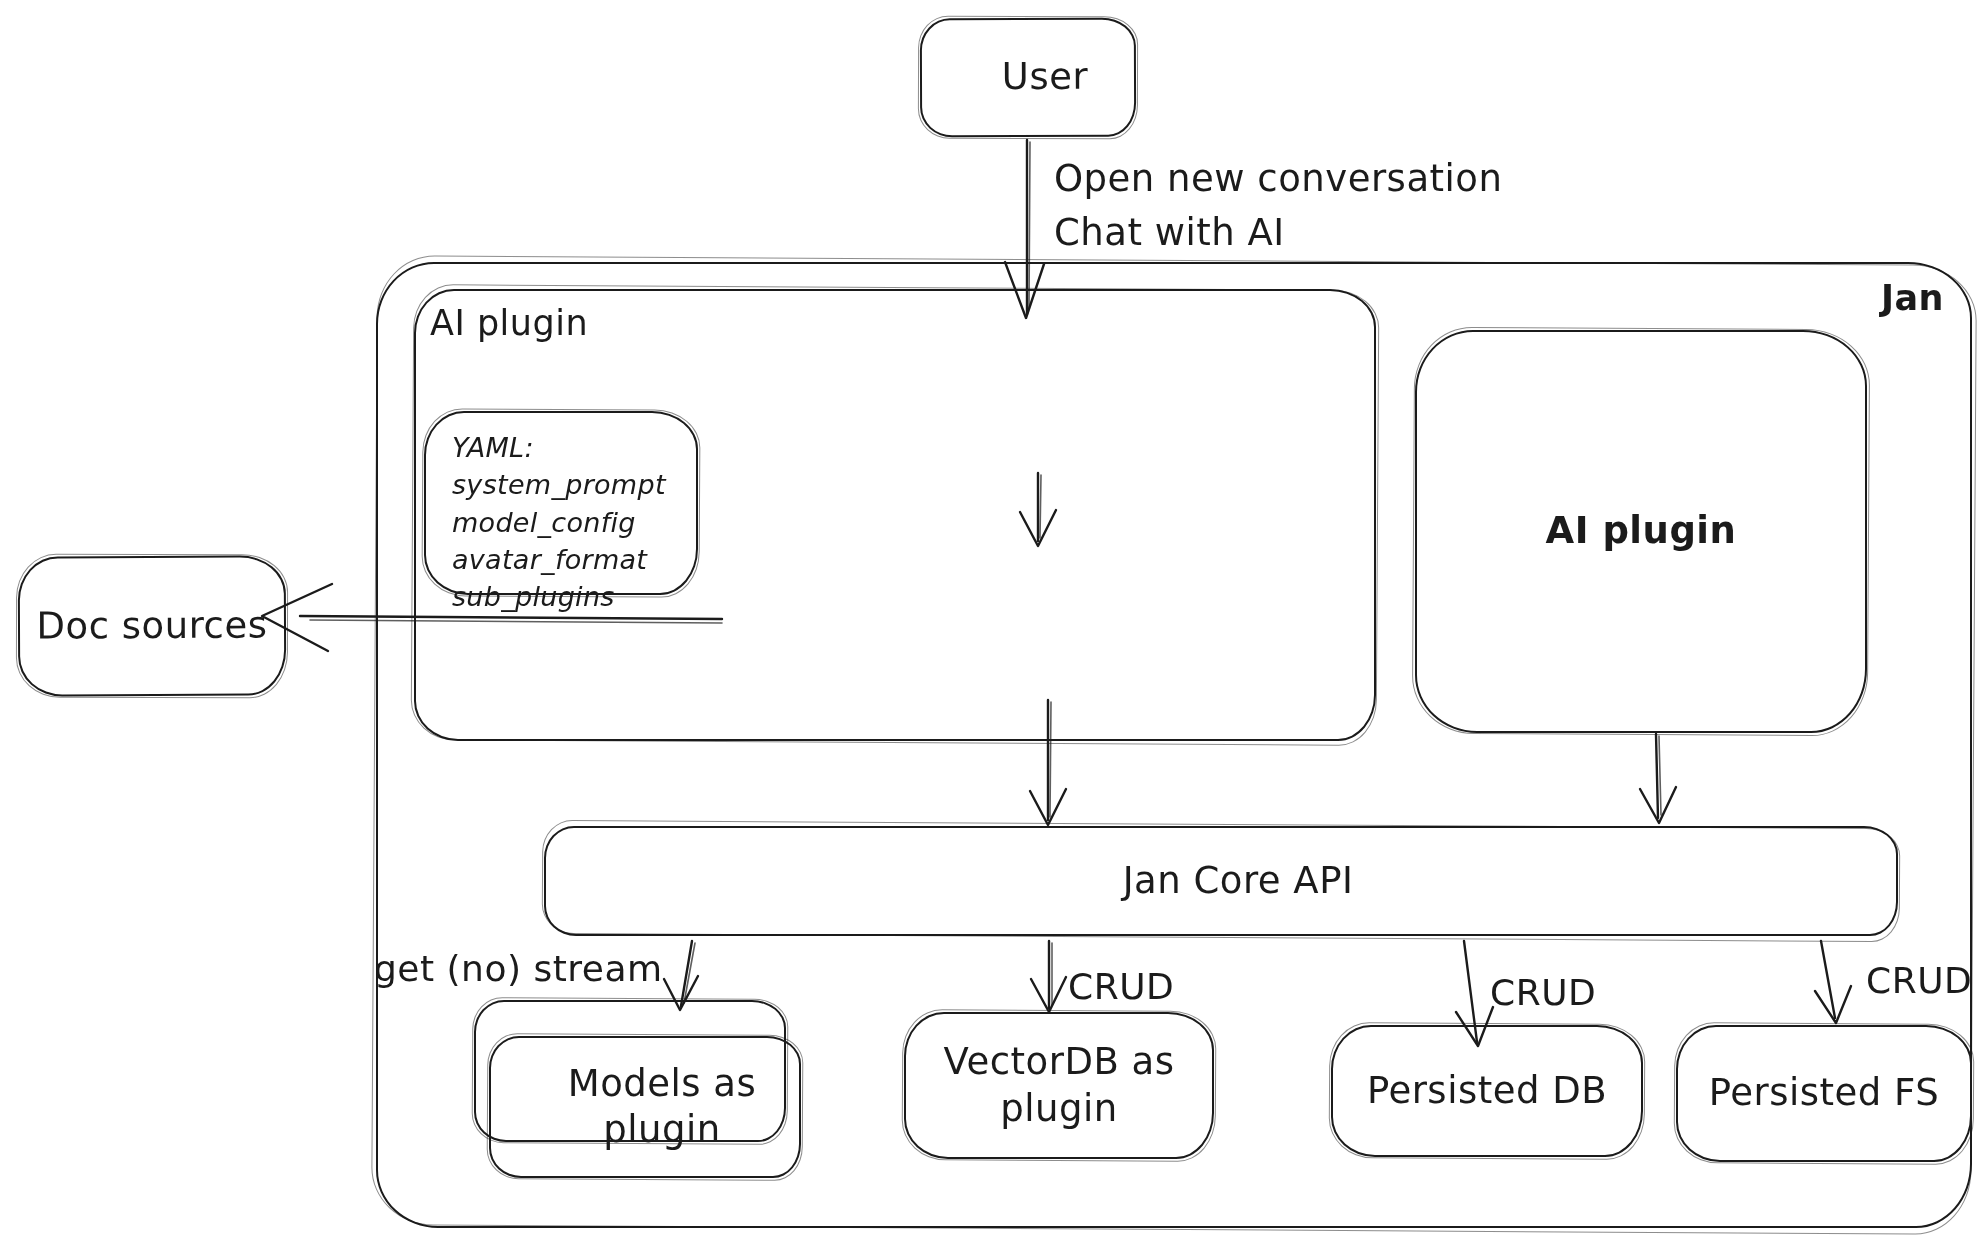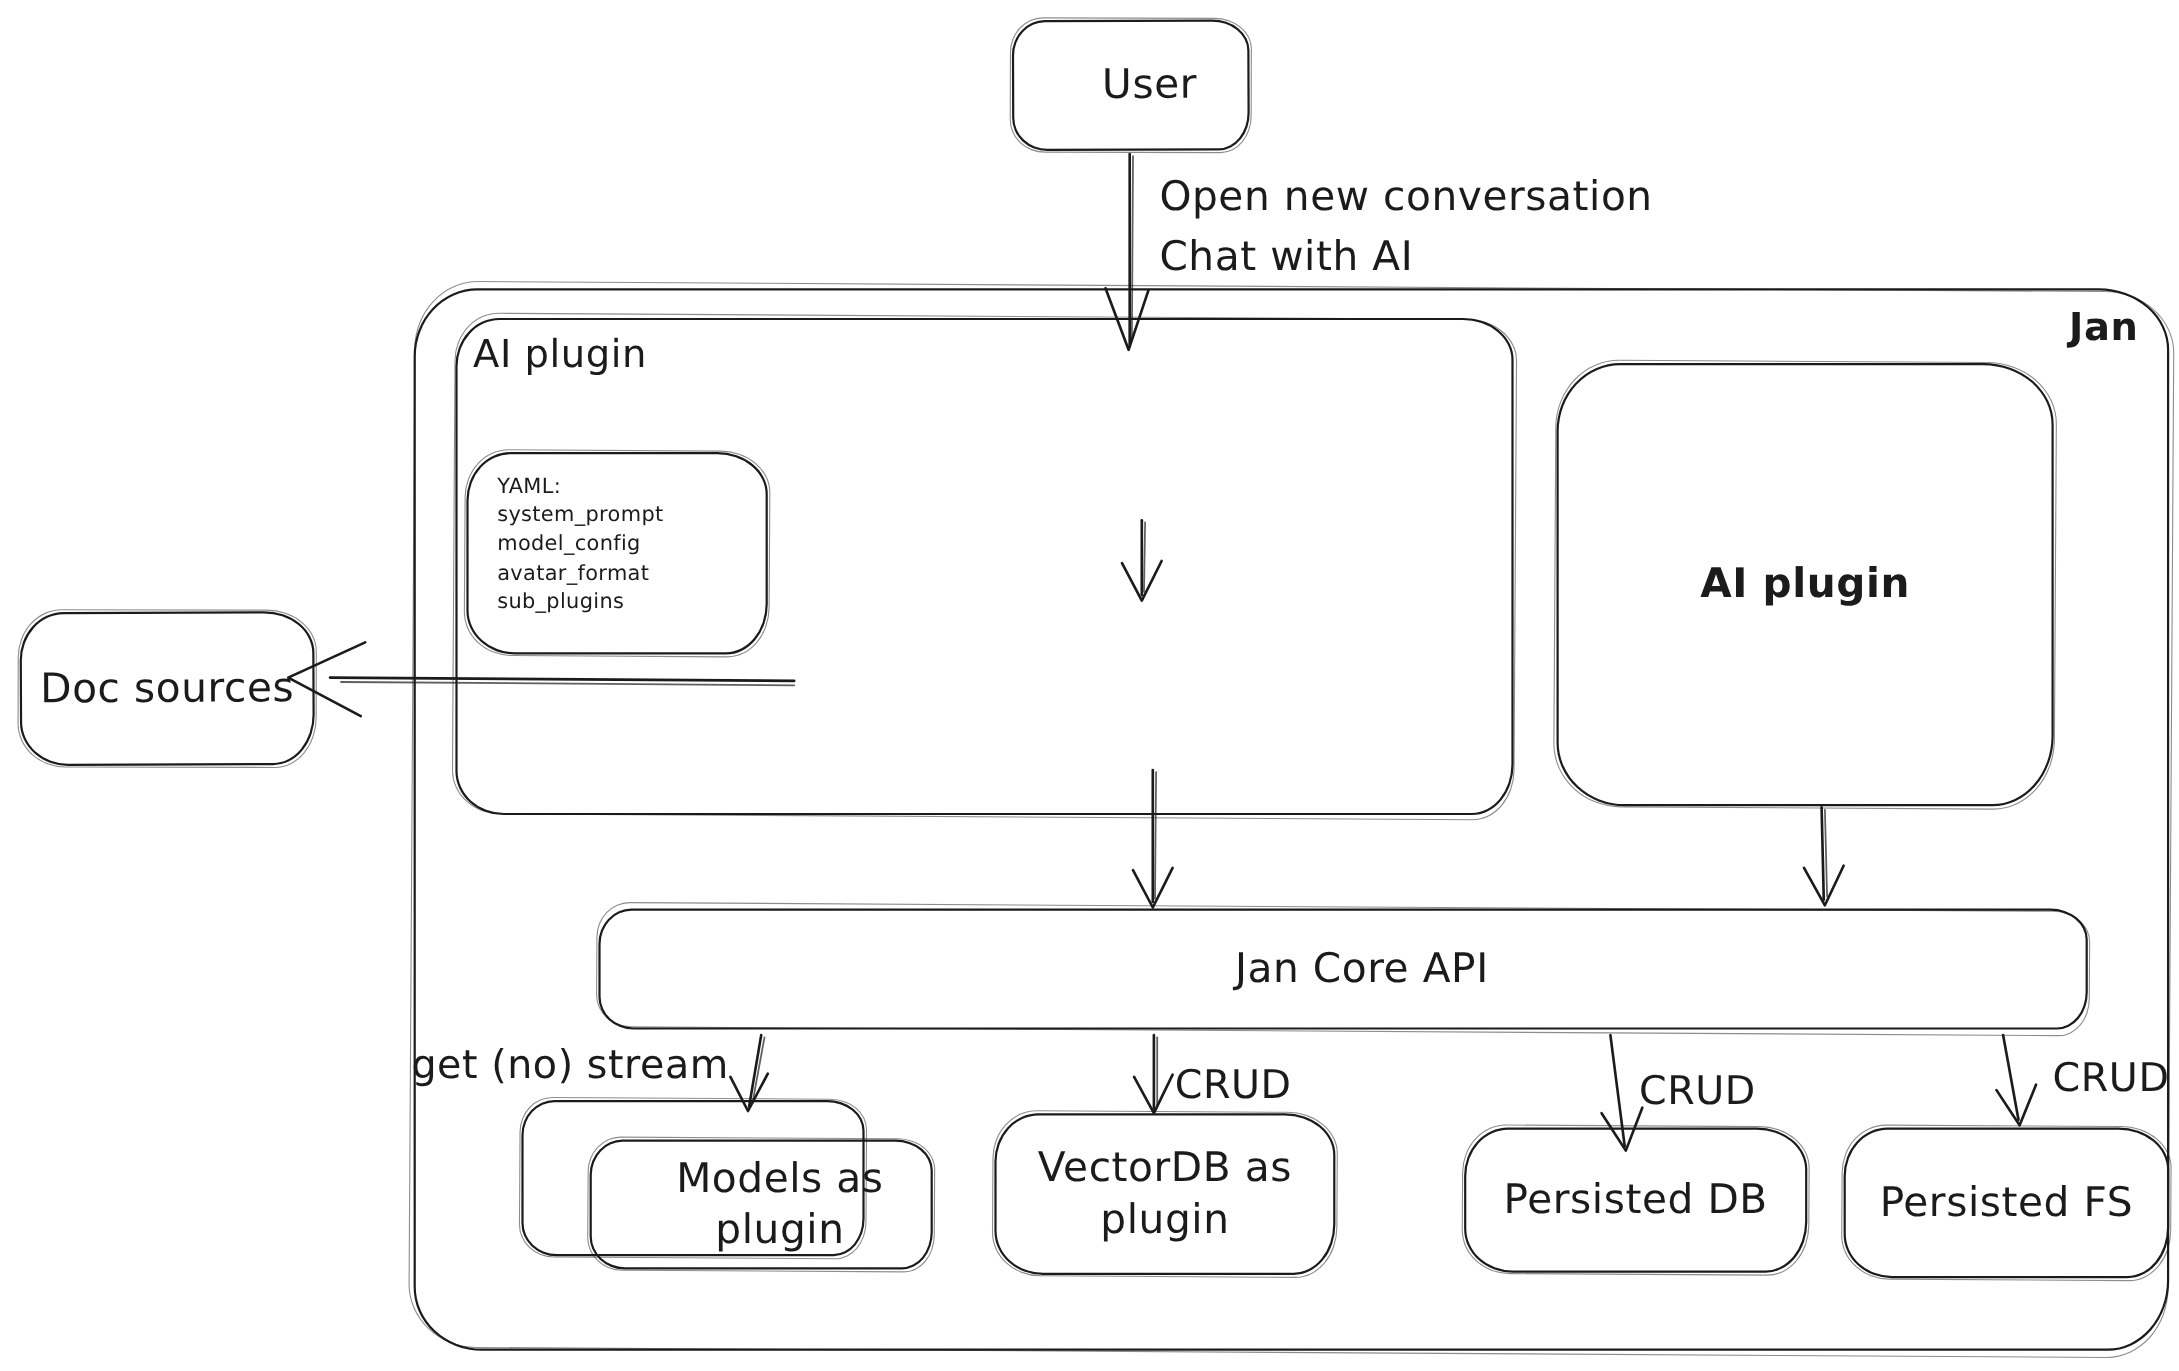--- a/index.html
+++ b/index.html
@@ -15,21 +15,21 @@
     display:flex; align-items:center; justify-content:center; text-align:center;
     z-index:1;
   }
   .node::before { 
     content:""; position:absolute; inset:-4px; border:1.6px solid var(--stroke);
     border-radius:inherit; transform:rotate(.35deg); opacity:.5; pointer-events:none;
   }
   .node .lbl { font-size:37px; line-height:1.25; letter-spacing:.5px; }
   .container-label { position:absolute; font-size:35px; letter-spacing:.5px; }
   .note { align-items:flex-start; justify-content:flex-start; text-align:left; }
-  .note .yaml { padding:16px 0 0 26px; font-size:19px; line-height:1.38; letter-spacing:.3px; }
+  .note .yaml { padding:16px 0 0 26px; font-size:27px; line-height:1.38; letter-spacing:.3px;font-style:italic; }
   .note .yaml span { display:block; }
   .edge-label { position:absolute; font-size:36px; letter-spacing:.5px; z-index:3; white-space:nowrap; }
   .edge-label span { display:block; line-height:1.45; }
   svg.wires { position:absolute; inset:0; z-index:2; pointer-events:none; }
   svg.wires path { fill:none; stroke:var(--stroke); stroke-width:2.4px; stroke-linecap:round; stroke-linejoin:round; }
   svg.wires path.dup { stroke-width:1.6px; opacity:.7; }
   .r-sm { border-radius:30px 34px 28px 32px / 32px 28px 34px 30px;padding-left:34px; }
   .r-md { border-radius:40px 46px 38px 44px / 44px 38px 46px 40px; }
   .r-lg { border-radius:58px 64px 56px 62px / 62px 56px 64px 58px;font-weight:bold; }
 </style>
@@ -68,21 +68,21 @@
 
   <div class="node r-md" style="left:18px; top:556px; width:268px; height:140px; transform:rotate(-.25deg);">
     <span class="lbl">Doc sources</span>
   </div>
 
   <div class="node r-sm" style="left:544px; top:826px; width:1354px; height:110px;">
     <span class="lbl">Jan Core API</span>
   </div>
 
   <div class="node r-sm" style="left:474px; top:1000px; width:312px; height:142px;"></div>
-  <div class="node r-sm" style="left:536px; top:1036px; width:312px; height:118px;">
+  <div class="node r-sm" style="left:489px; top:1036px; width:312px; height:142px;">
     <span class="lbl" style="max-width:230px;">Models as plugin</span>
   </div>
 
   <div class="node r-md" style="left:904px; top:1012px; width:310px; height:147px;">
     <span class="lbl" style="max-width:250px;">VectorDB as plugin</span>
   </div>
 
   <div class="node r-md" style="left:1331px; top:1025px; width:312px; height:132px;">
     <span class="lbl">Persisted DB</span>
   </div>

